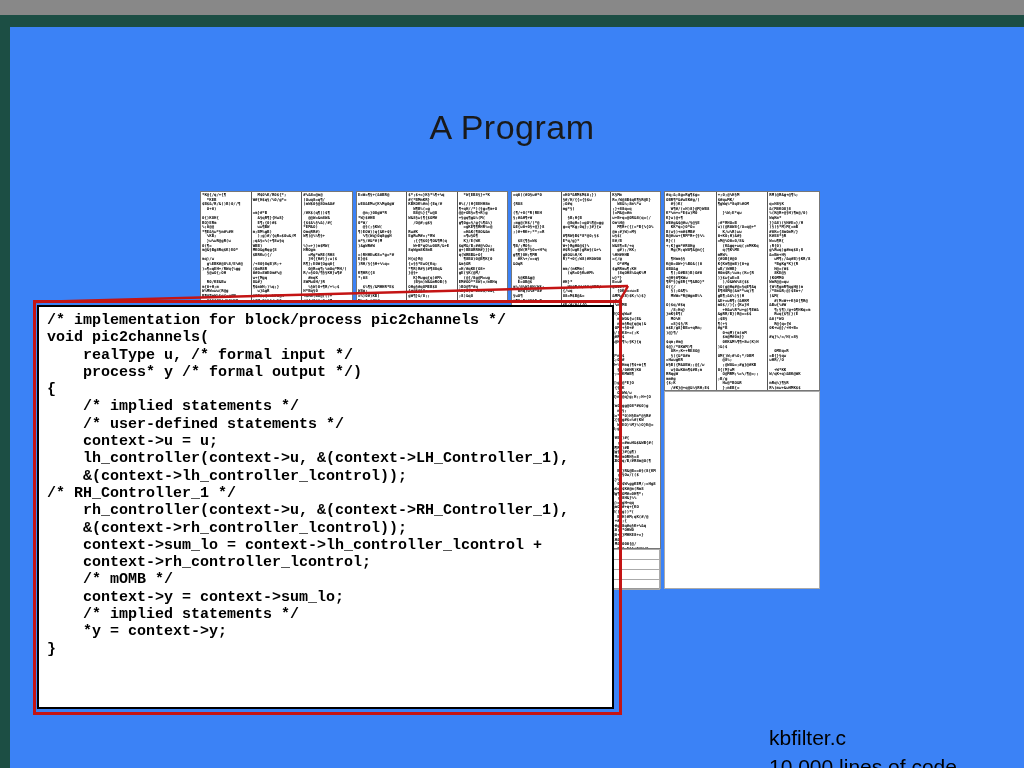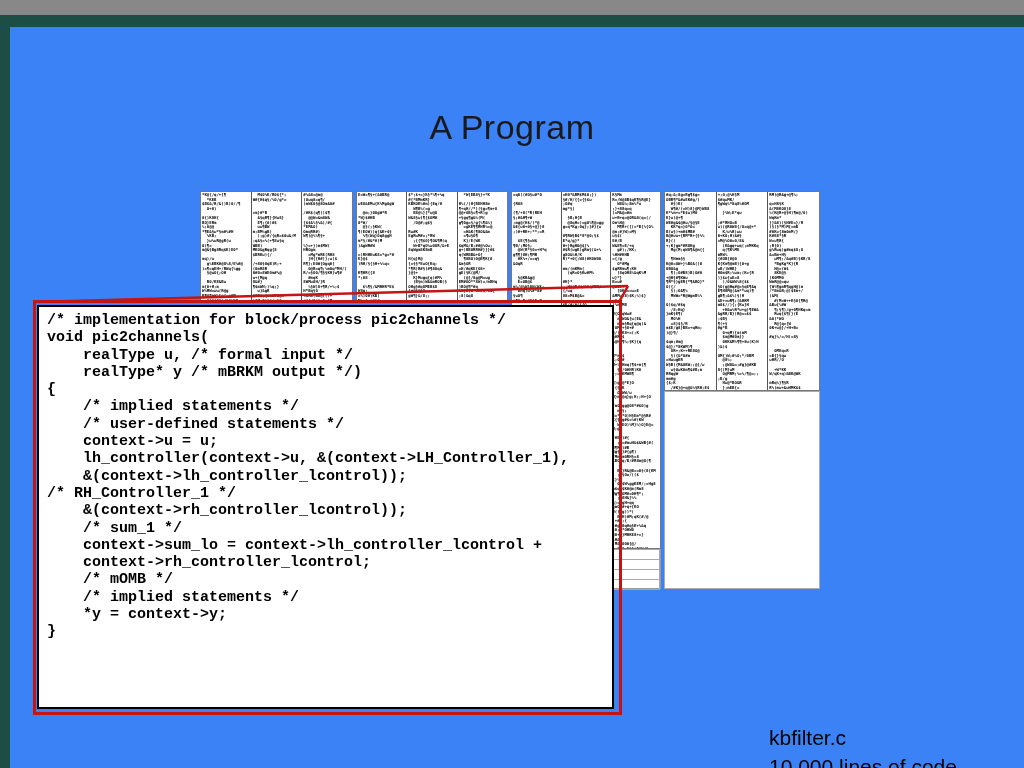--- a/index.html
+++ b/index.html
@@ -646,33 +646,34 @@
   <div class="callout-rect"></div>
   <svg class="callout-svg" viewBox="0 0 1024 768">
     <line class="red-line" x1="34" y1="287" x2="628" y2="271"></line>
     <line class="red-line" x1="619" y1="287" x2="628" y2="271"></line>
   </svg>
 
   <div class="code-box">
       <div class="code-line">/* implementation for block/process pic2channels */</div>
       <div class="code-line">void pic2channels(</div>
       <div class="code-line">    realType u, /* formal input */</div>
-      <div class="code-line">    realType* y /* mBRKM output */)</div>
+      <div class="code-line">    process* y /* formal output */)</div>
       <div class="code-line">{</div>
       <div class="code-line">    /* implied statements */</div>
       <div class="code-line">    /* user-defined statements */</div>
       <div class="code-line">    context-&gt;u = u;</div>
       <div class="code-line">    lh_controller(context-&gt;u, &amp;(context-&gt;LH_Controller_1),</div>
       <div class="code-line">    &amp;(context-&gt;lh_controller_lcontrol));</div>
       <div class="code-line">/* RH_Controller_1 */</div>
+      <div class="code-line">    rh_controller(context-&gt;u, &amp;(context-&gt;RH_Controller_1),</div>
       <div class="code-line">    &amp;(context-&gt;rh_controller_lcontrol));</div>
-      <div class="code-line">    /* sum_1 */</div>
       <div class="code-line">    context-&gt;sum_lo = context-&gt;lh_controller_lcontrol +</div>
       <div class="code-line">    context-&gt;rh_controller_lcontrol;</div>
       <div class="code-line">    /* mOMB */</div>
+      <div class="code-line">    context-&gt;y = context-&gt;sum_lo;</div>
       <div class="code-line">    /* implied statements */</div>
       <div class="code-line">    *y = context-&gt;y;</div>
       <div class="code-line">}</div>
     </div>
 
   <div class="caption">
     <div>kbfilter.c</div>
     <div>10,000 lines of code</div>
   </div>
 

